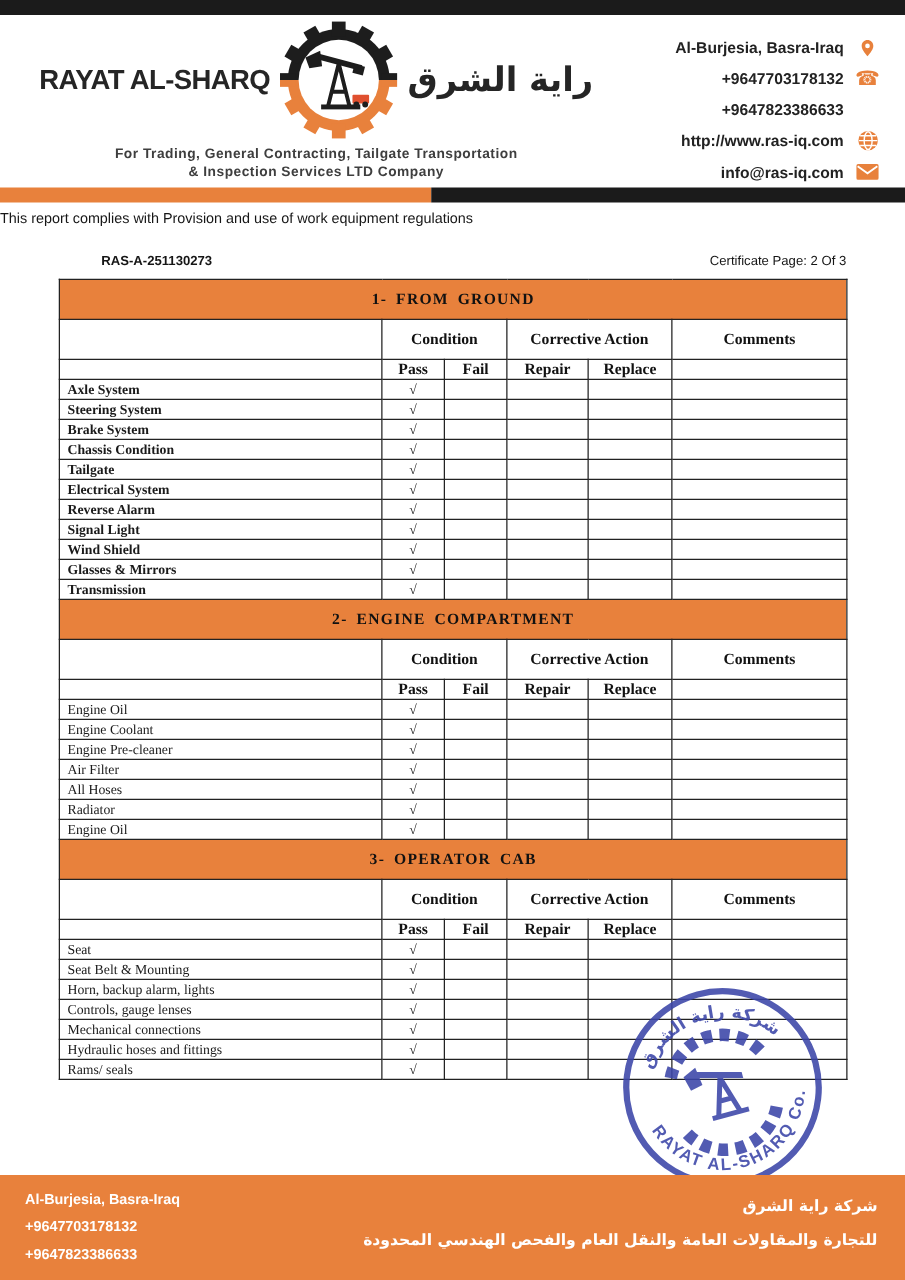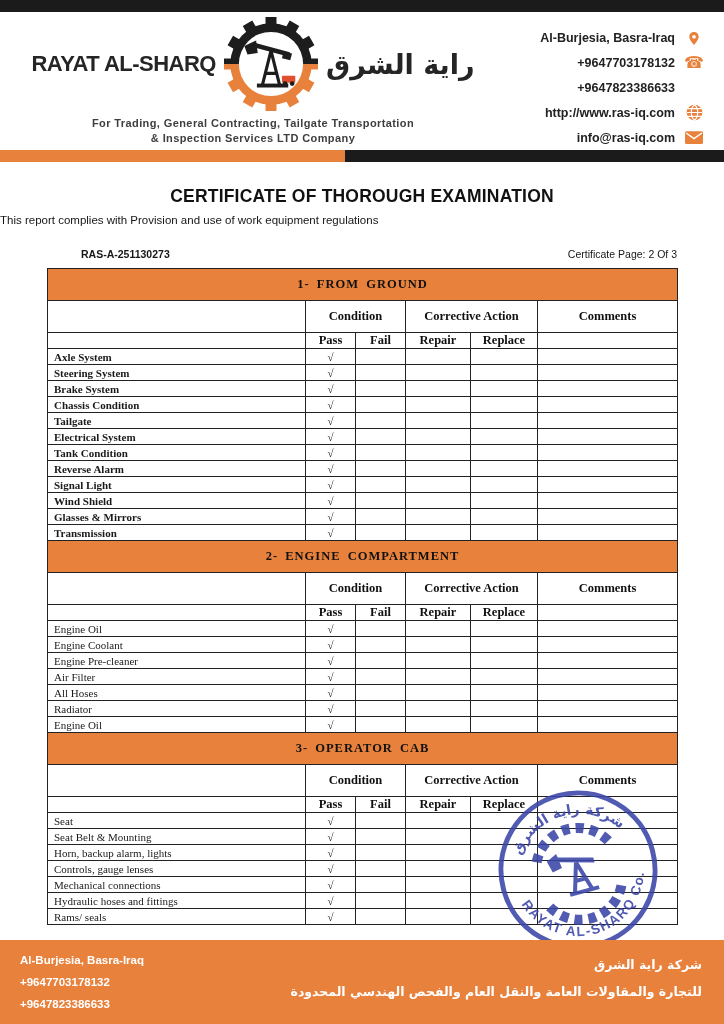--- a/index.html
+++ b/index.html
@@ -171,21 +171,20 @@
           </span>
         </div>
       </div>
   </header>
 
   <div class="divider">
     <span class="d-orange"></span>
     <span class="d-black"></span>
   </div>
 
-  <h1 class="title">CERTIFICATE OF THOROUGH EXAMINATION</h1>
   <p class="subtitle">This report complies with Provision and use of work equipment regulations</p>
 
   <div class="refrow">
     <span class="ref-number">RAS-A-251130273</span>
     <span class="page-label">Certificate Page: 2 Of 3</span>
   </div>
 
   <table class="insp">
     <colgroup>
       <col style="width:258px">
@@ -248,28 +247,20 @@
         <tr class="item-row bold-items">
           <td class="item-name">Tailgate</td>
           <td class="mark">√</td>
           <td class="mark"></td>
           <td class="mark"></td>
           <td class="mark"></td>
           <td></td>
         </tr>
         <tr class="item-row bold-items">
           <td class="item-name">Electrical System</td>
-          <td class="mark">√</td>
-          <td class="mark"></td>
-          <td class="mark"></td>
-          <td class="mark"></td>
-          <td></td>
-        </tr>
-        <tr class="item-row bold-items">
-          <td class="item-name">Tank Condition</td>
           <td class="mark">√</td>
           <td class="mark"></td>
           <td class="mark"></td>
           <td class="mark"></td>
           <td></td>
         </tr>
         <tr class="item-row bold-items">
           <td class="item-name">Reverse Alarm</td>
           <td class="mark">√</td>
           <td class="mark"></td>

